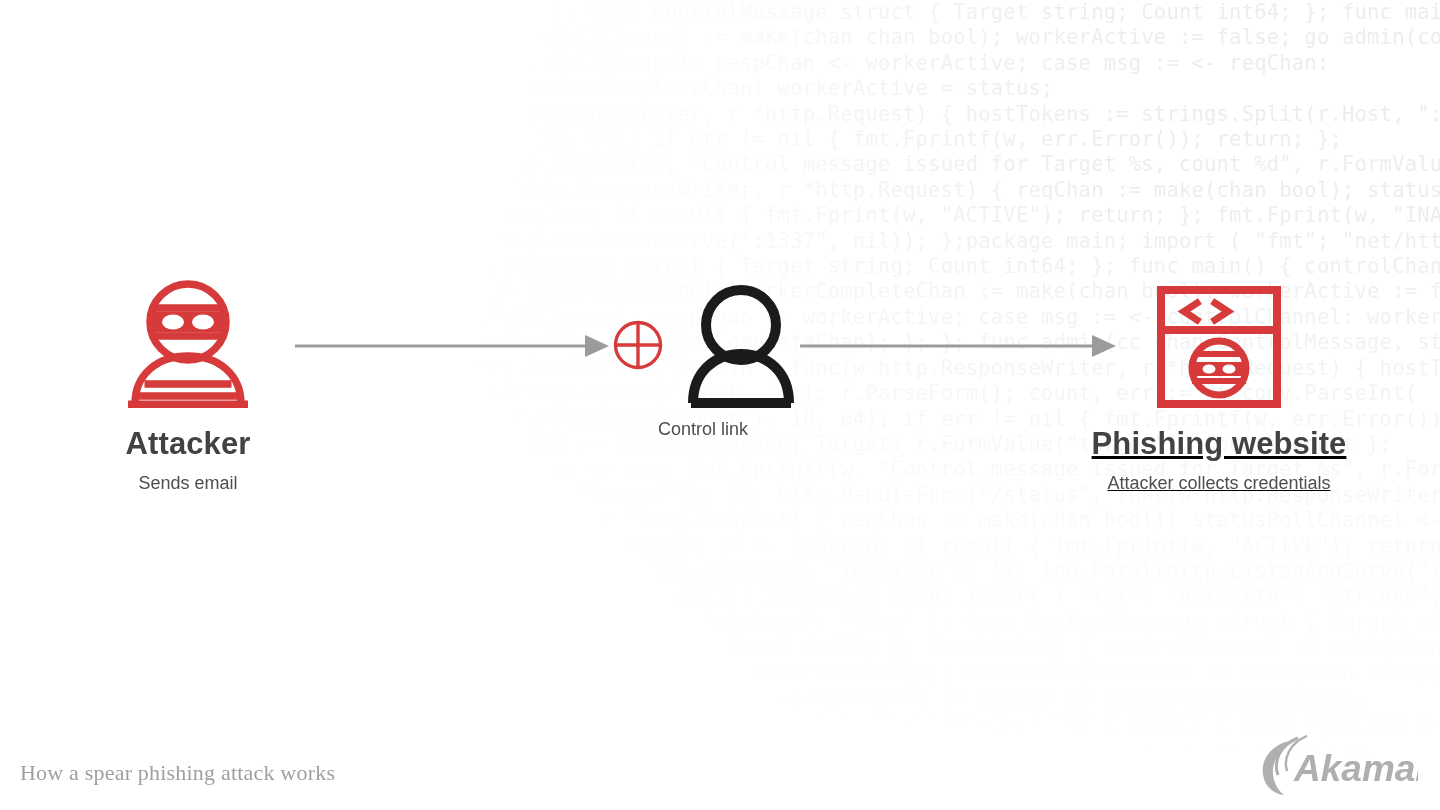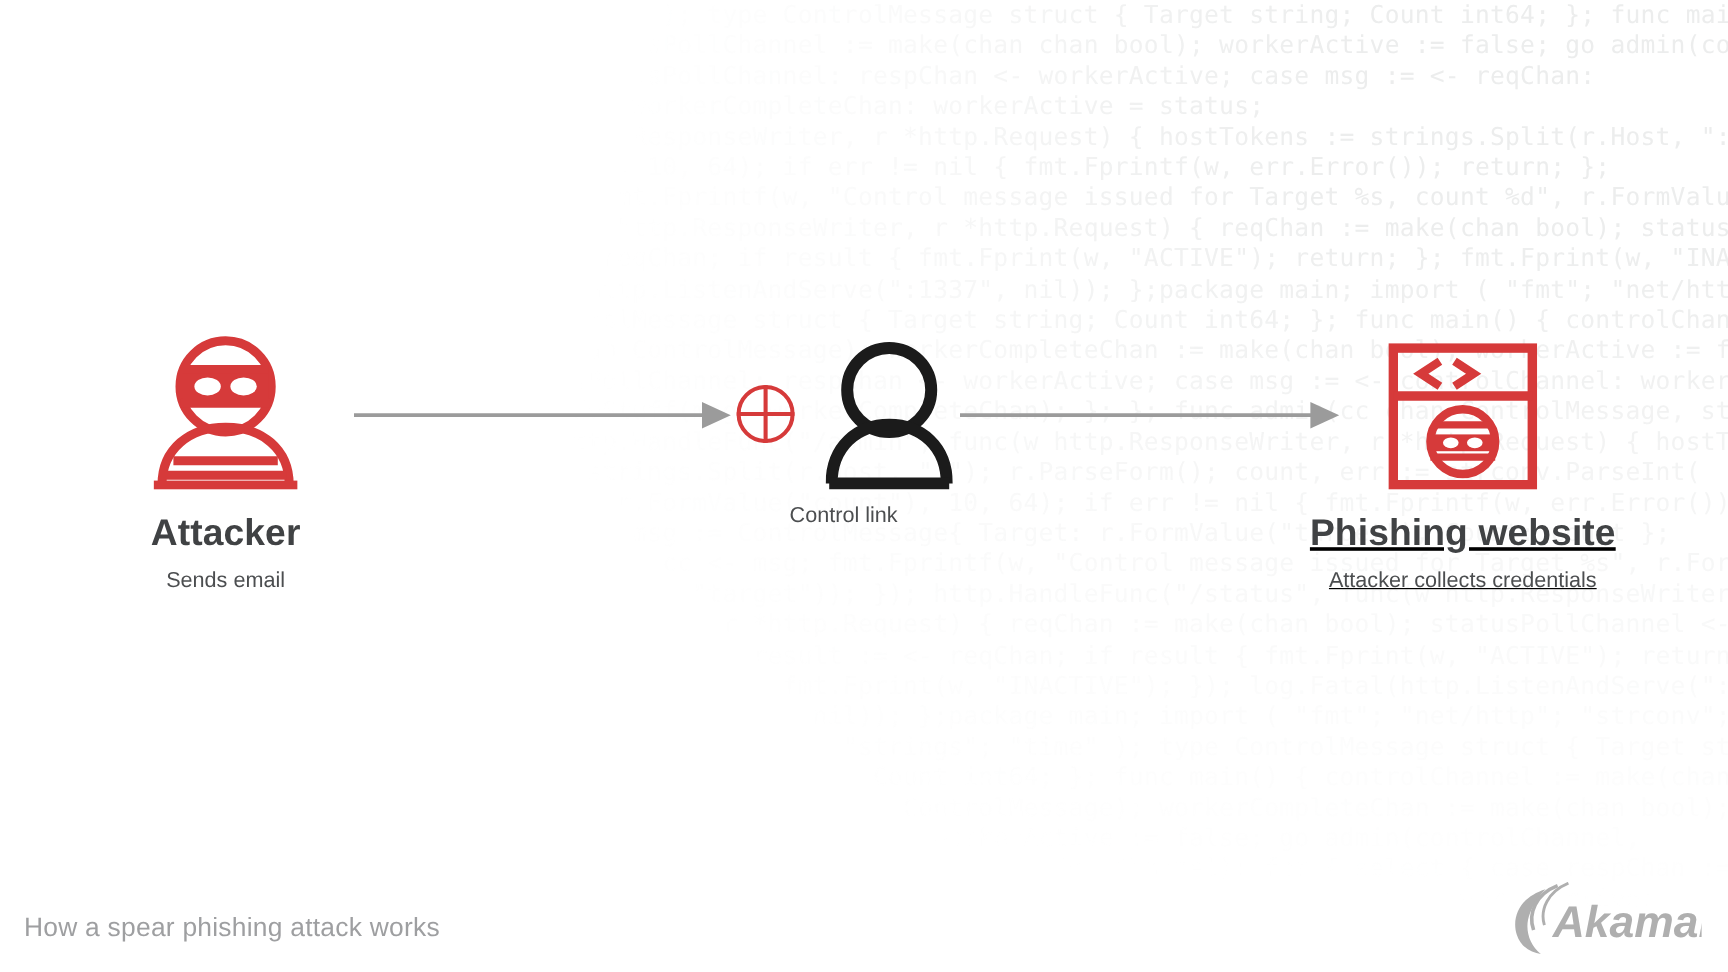--- a/index.html
+++ b/index.html
@@ -100,20 +100,21 @@
 
   
   #caption {
     position: absolute;
     left: 20px;
     top: 760px;
     font-size: 22px;
     color: #9e9fa1;
     letter-spacing: 0.2px;
     z-index: 6;
+    font-family: Liberation Serif, serif;
   }
   #logo {
     position: absolute;
     right: 22px;
     top: 735px;
     width: 160px;
     height: 62px;
     z-index: 6;
   }
 </style>

